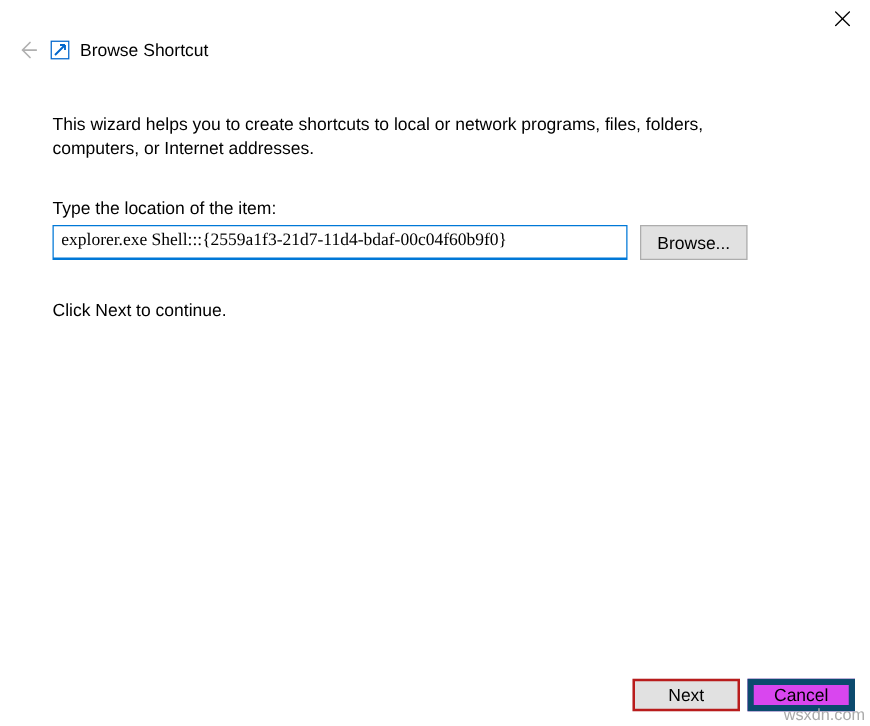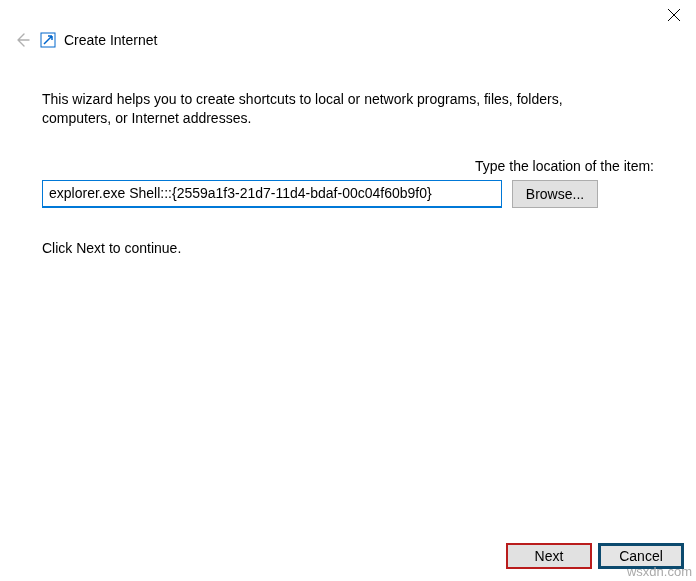--- a/index.html
+++ b/index.html
@@ -81,35 +81,34 @@
     .description {
       color: #000;
       font-size: 14px;
       line-height: 1.35;
       margin-bottom: 30px;
       max-width: 560px;
     }
     .input-label {
       font-size: 14px;
       margin-bottom: 6px;
-      text-align: right;
     }
     .input-row {
       display: flex;
       align-items: flex-start;
       gap: 10px;
       margin-bottom: 32px;
     }
     .location-input {
       flex: 0 0 460px;
       height: 28px;
       border: 1px solid #0078d7;
       border-bottom: 2px solid #0078d7;
       padding: 0 6px;
-      font-family: Liberation Sans, sans-serif;
+      font-family: Liberation Serif, serif;
       font-size: 14px;
       outline: none;
       background: #fff;
     }
     .browse-btn {
       width: 86px;
       height: 28px;
       border: 1px solid #adadad;
       background: #e1e1e1;
       font-family: inherit;
@@ -122,22 +121,22 @@
     .footer {
       position: absolute;
       bottom: 12px;
       right: 12px;
       display: flex;
       gap: 6px;
     }
     .footer-btn {
       width: 86px;
       height: 26px;
-      border: 3px solid #0c4a6e;
-      background: #e5e5e5;
+      border: 5px solid #0c4a6e;
+      background: #d946ef;
       font-family: inherit;
       font-size: 14px;
       cursor: pointer;
     }
     .footer-btn.primary {
       border: 2px solid #b91c1c;
       background: #e1e1e1;
     }
     .watermark {
       position: absolute;
@@ -165,21 +164,21 @@
     <svg viewBox="0 0 16 16" fill="none">
       <path d="M10 2 L4 8 L10 14 M4 8 L15 8" stroke="#b0b0b0" stroke-width="1.4" stroke-linecap="round" stroke-linejoin="round"></path>
     </svg>
   </div>
   <div class="shortcut-icon">
     <svg viewBox="0 0 16 16">
       <rect x="1" y="1" width="14" height="14" fill="#fff" stroke="#0066cc" stroke-width="1"></rect>
       <path d="M4 12 L12 4 M12 4 L8 4 M12 4 L12 8" stroke="#0066cc" stroke-width="1.5" fill="none"></path>
     </svg>
   </div>
-  <span class="header-title">Create Internet</span>
+  <span class="header-title">Browse Shortcut</span>
 </div>
 
 <div class="content">
   <p class="description">This wizard helps you to create shortcuts to local or network programs, files, folders, computers, or Internet addresses.</p>
   <div class="input-label">Type the location of the item:</div>
   <div class="input-row">
     <input type="text" class="location-input" value="explorer.exe Shell:::{2559a1f3-21d7-11d4-bdaf-00c04f60b9f0}" style="">
     <button class="browse-btn">Browse...</button>
   </div>
   <p class="continue-text">Click Next to continue.</p>

